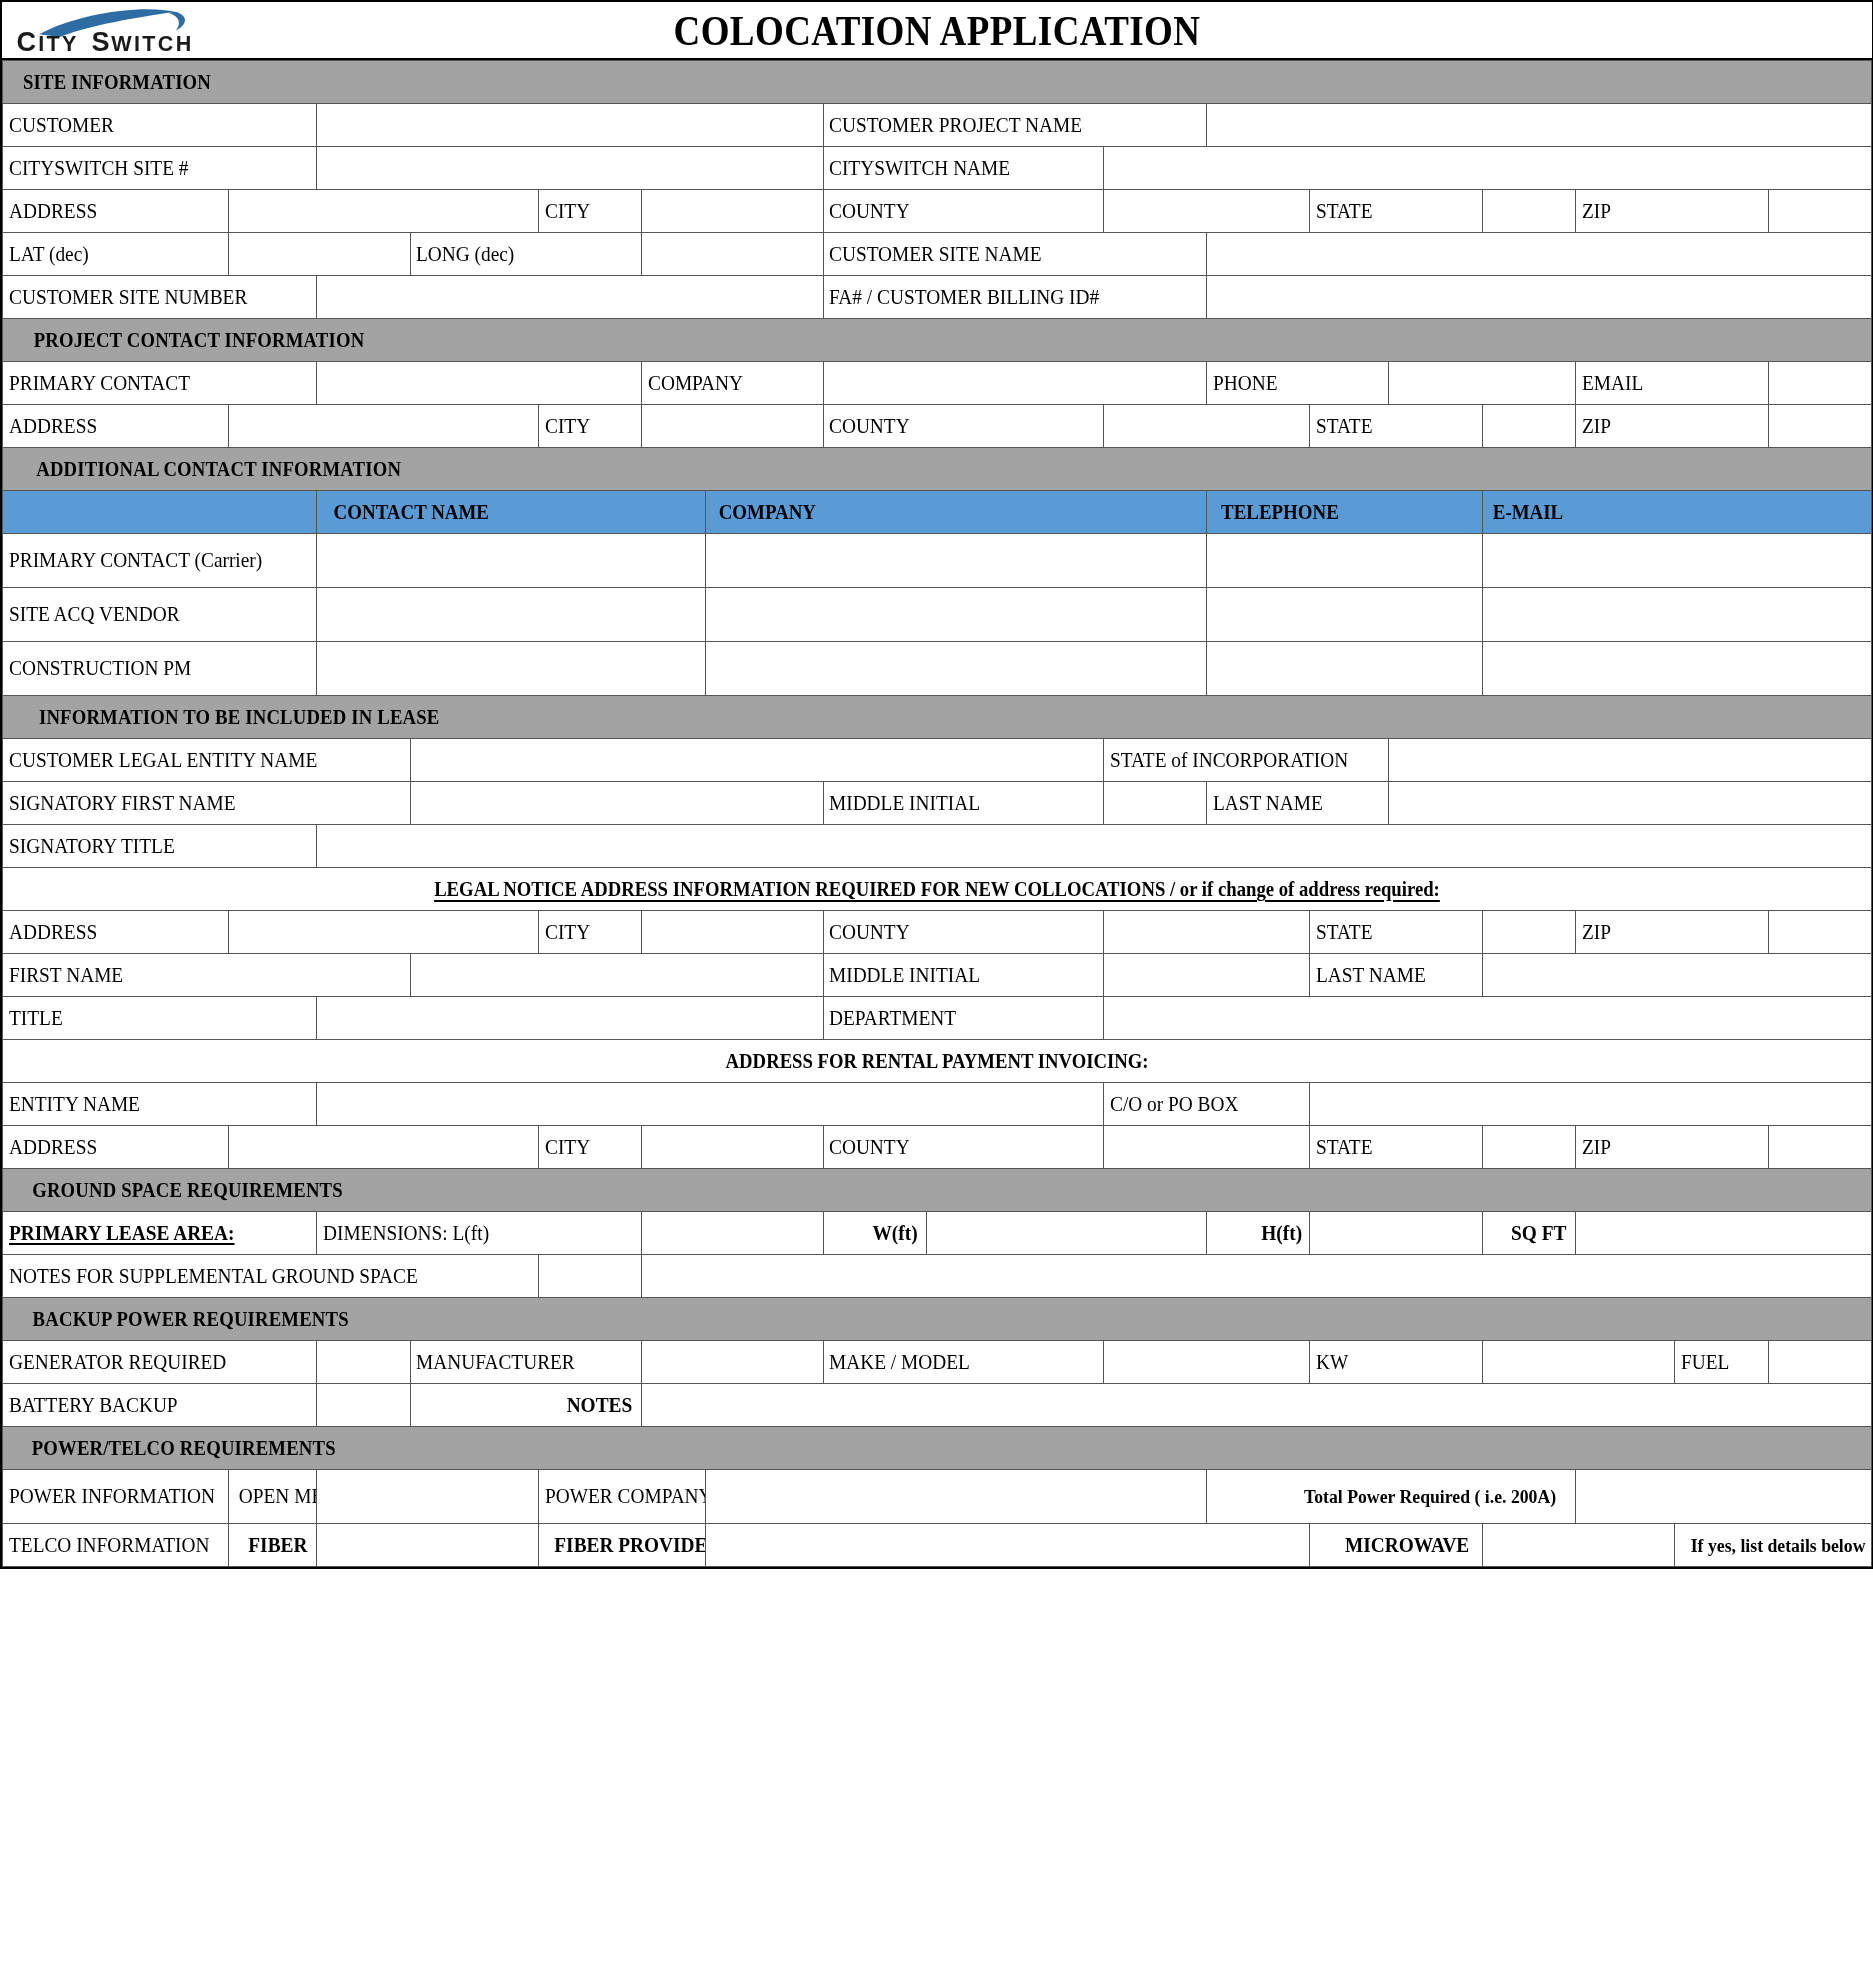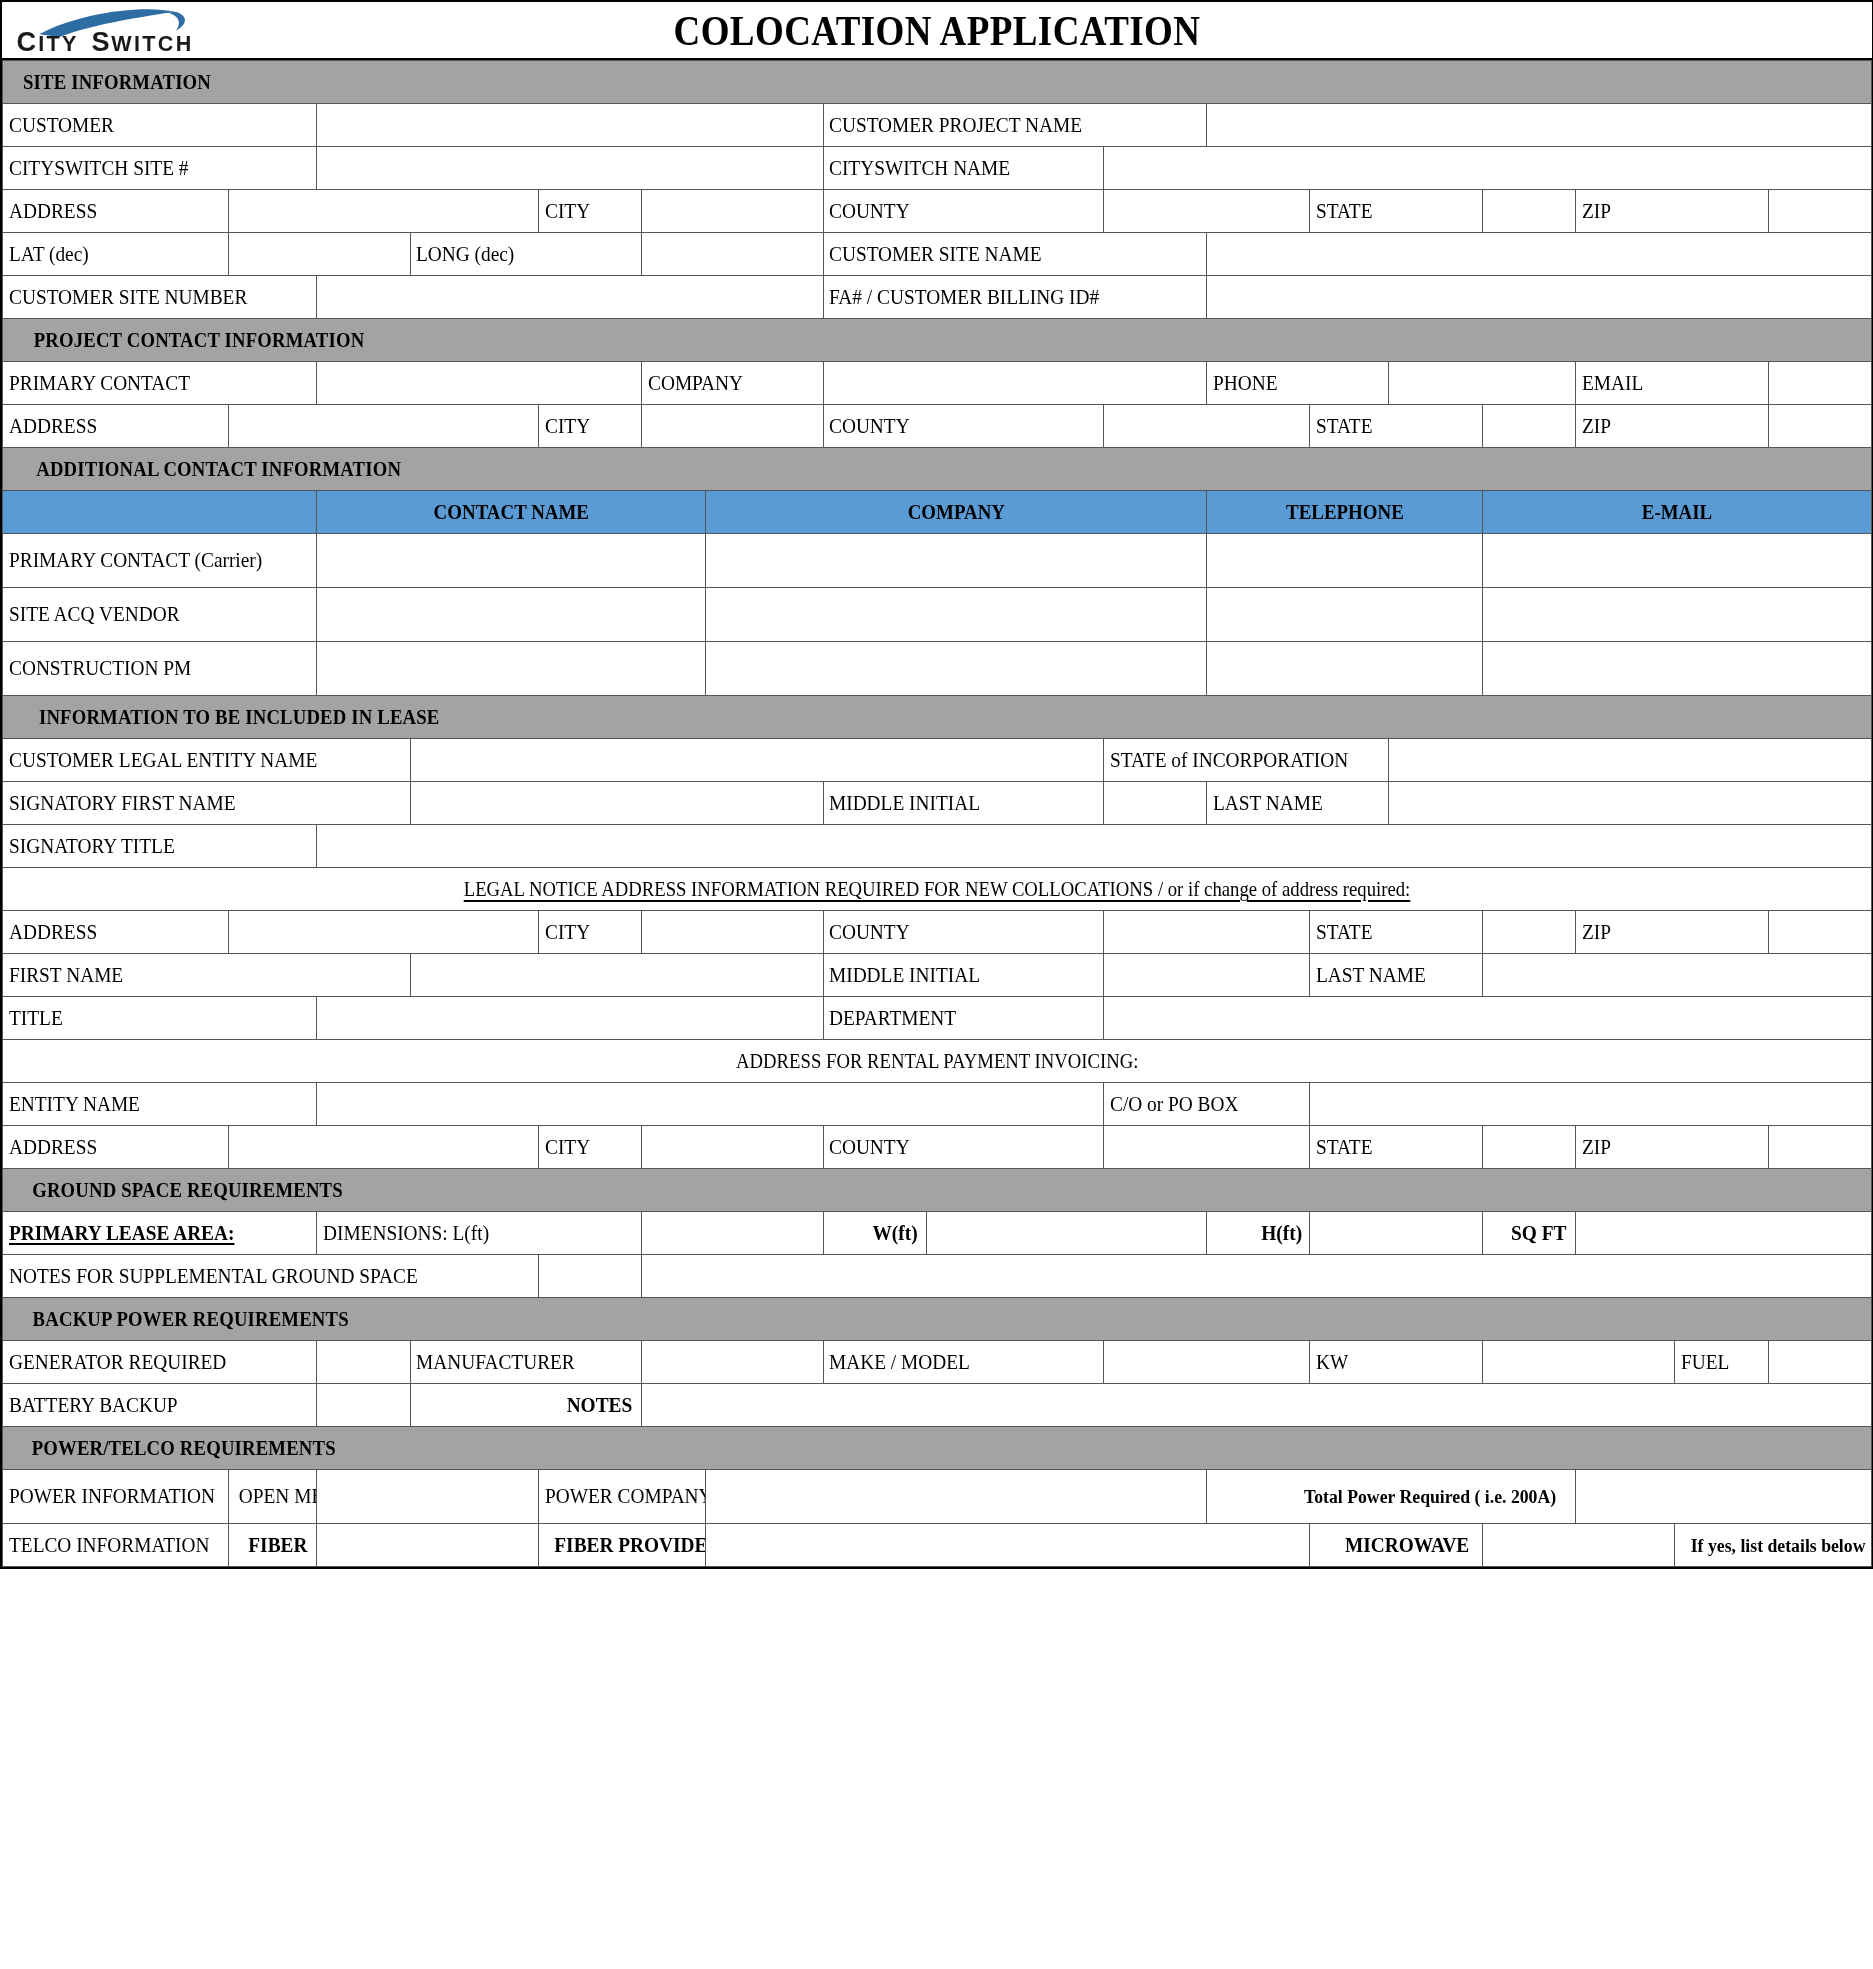--- a/index.html
+++ b/index.html
@@ -75,21 +75,21 @@
     border-top: 2.8px solid #000;
     border-bottom: 2.8px solid #000;
     border-left: 0.9px solid #555;
     border-right: 0.9px solid #555;
     letter-spacing: 0.2px;
   }
   .banner td span { display:inline-block; transform: scaleX(0.87); }
   .banner-white td {
     background: #ffffff;
     text-align: center;
-    font-weight: normal;
+    font-weight: bold;
     font-size: 22.5px;
     height: 43px;
     border-top: 2.8px solid #000;
     border-bottom: 2.8px solid #000;
   }
   .banner-white td span {
     display:inline-block;
     transform: scaleX(0.87);
     text-decoration: underline;
     text-underline-offset: 3.7px;
@@ -97,21 +97,20 @@
   .banner-white.nounder td span { text-decoration: none; }
   .bluehdr td {
     background: #5b9bd5;
     font-weight: bold;
     font-size: 22.5px;
     height: 43px;
     border-top: 1.9px solid #000;
     border-bottom: 1.9px solid #000;
     border-left: 0.9px solid #2e6ca4;
     border-right: 0.9px solid #2e6ca4;
-    text-align: center;
   }
   .bluehdr td span { display:inline-block; transform: scaleX(0.88); }
   .lbl { white-space: nowrap; }
   .lbl span { display:inline-block; transform: scaleX(0.9); transform-origin: left center; }
   .ctr { text-align: right; font-weight: bold; }
   .ctr span { transform-origin: center center; }
   .tall { height: 54px; }
   .two-line { white-space: normal; }
   .two-line span { transform: scaleX(0.9); transform-origin: left center; white-space: normal; }
   .bold-under span { font-weight: bold; text-decoration: underline; text-underline-offset: 2.8px; }

